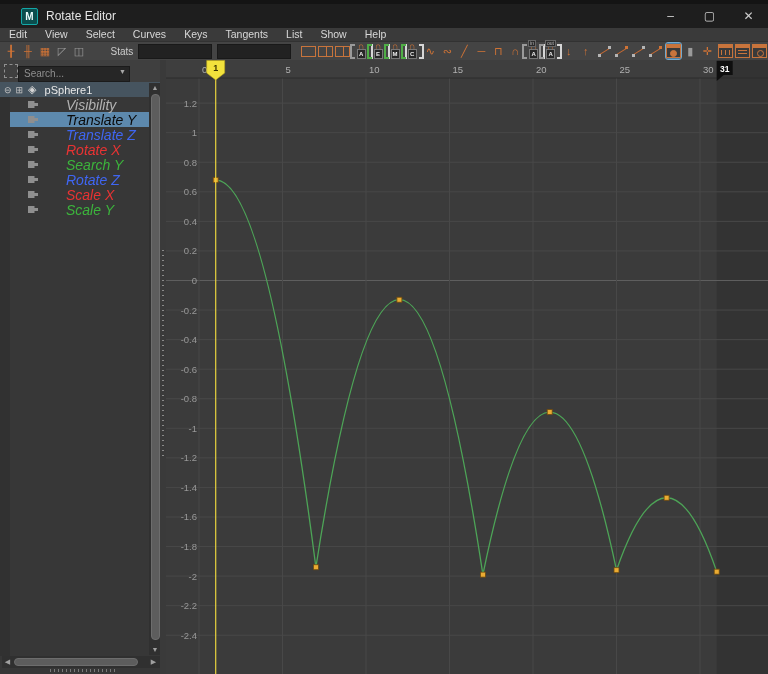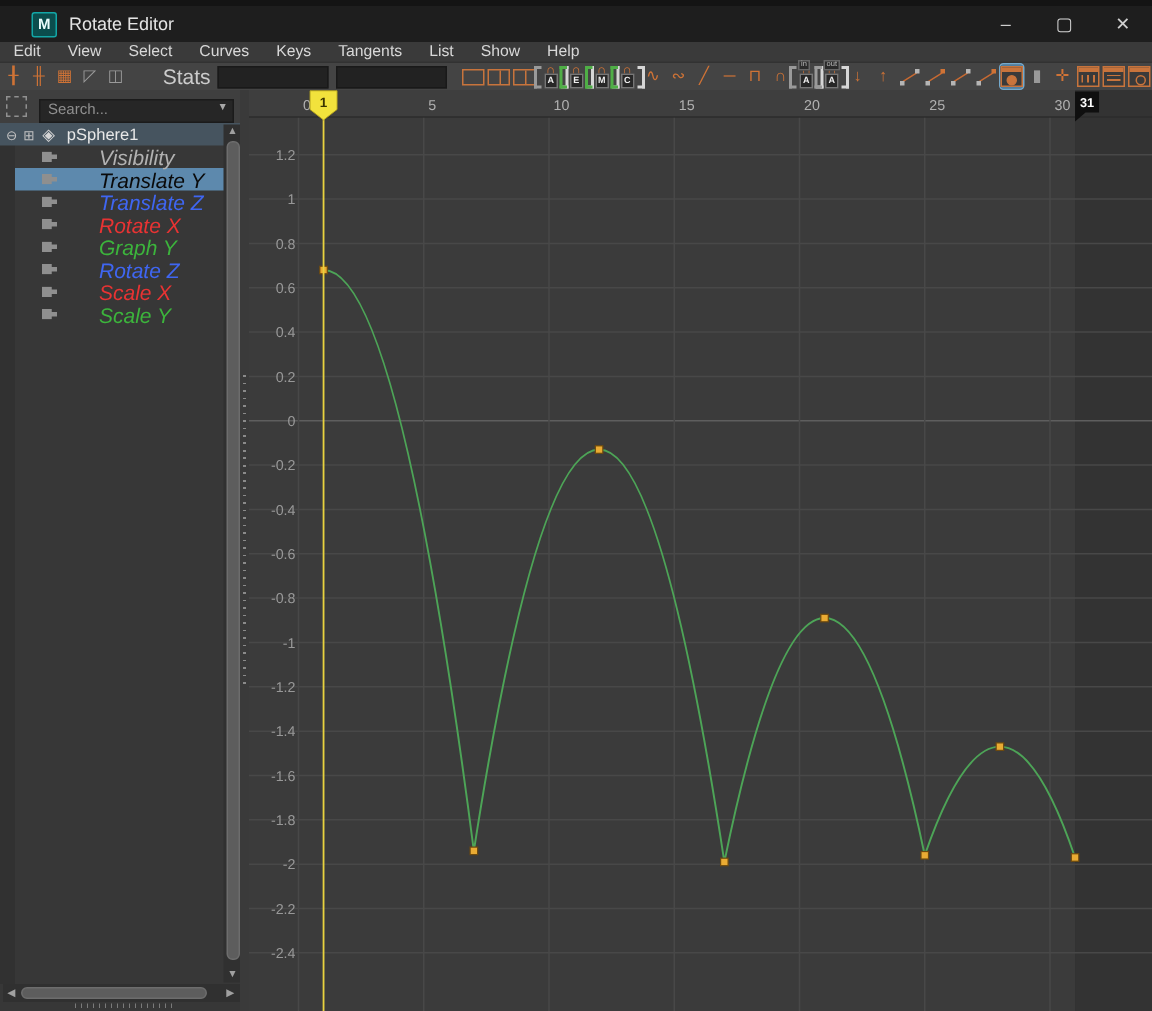--- a/index.html
+++ b/index.html
@@ -49,29 +49,29 @@
      background:repeating-linear-gradient(180deg,#c8743c 0 1px,transparent 1px 3px);}
   .tb-win.clock::after{content:"";position:absolute;left:4px;top:5px;width:5px;height:5px;border:1px solid #c8743c;border-radius:50%;}
   .tb-win.snap::after{content:"";position:absolute;left:3px;top:5px;width:5px;height:5px;border:1px solid #c8743c;border-radius:50%;background:#c8743c;}
   .tb-btn.active{background:#4d7ea3;outline:1px solid #74a9cc;border-radius:2px;}
   .tb-seg{width:13px;height:11px;position:relative;}
   .tb-seg::before{content:"";position:absolute;left:1px;top:5px;width:11px;height:1px;background:#c86a32;transform:rotate(-32deg);}
   .tb-seg::after{content:"";position:absolute;width:3px;height:3px;background:#b5b5b5;left:0;bottom:0;}
   .tb-seg .n2{position:absolute;width:3px;height:3px;background:#b5b5b5;right:0;top:0;}
   .tb-seg.lock .n2{background:#cf7336;}
   #stats-wrap{display:flex;align-items:center;margin:0 4px;}
-  #stats-label{font-size:14px;color:#cccccc;margin-right:5px;margin-left:19px;}
+  #stats-label{font-size:10px;color:#cccccc;margin-right:5px;margin-left:19px;}
   .stats-field{width:66px;height:13px;background:#222222;border:1px solid #191919;margin-right:5px;
                color:#ddd;font-size:10px;padding:0 3px;font-family:"Liberation Sans",sans-serif;}
   
   #sidebar{left:0;top:60px;width:160px;bottom:0;background:#373737;}
   #side-gutter{left:0;top:82px;width:10px;bottom:18px;background:#313131;}
   #search-row{left:0;top:60px;width:160px;height:22px;background:#3f3f3f;display:flex;align-items:center;}
   #filter-icon{width:12px;height:12px;margin-left:4px;border:1px dashed #909090;}
-  #search-box{position:relative;margin-left:8px;width:130px;height:16px;}
+  #search-box{position:relative;width:112px;height:16px;}
   #search-input{width:100%;height:100%;box-sizing:border-box;background:#262626;border:1px solid #1b1b1b;
                 color:#aaa;font-size:10px;padding:0 14px 0 5px;font-family:"Liberation Sans",sans-serif;}
   #search-input::placeholder{color:#8f8f8f;}
   #search-arrow{position:absolute;right:4px;top:5px;font-size:7px;color:#a8a8a8;pointer-events:none;}
   #tree{left:0;top:82px;width:160px;bottom:18px;overflow:hidden;}
   #tree-header{height:15px;background:#46545f;display:flex;align-items:center;font-size:11px;color:#e8e8e8;}
   #tree-header .tico{font-size:9px;color:#c2c2c2;margin-left:4px;}
   #tree-header .sphere{font-size:11px;color:#d5d5d5;margin-left:5px;}
   #tree-header .nlabel{margin-left:8px;}
   .chan-row{margin-left:10px;width:140px;height:15px;display:flex;align-items:center;}
@@ -312,21 +312,21 @@
       <div class="chan-row">
         <span class="plug"></span>
         <span class="chan-label" style="color: rgb(63, 102, 242);">Translate Z</span>
       </div>
       <div class="chan-row">
         <span class="plug"></span>
         <span class="chan-label" style="color: rgb(232, 51, 51);">Rotate X</span>
       </div>
       <div class="chan-row">
         <span class="plug"></span>
-        <span class="chan-label" style="color: rgb(60, 180, 60);">Graph Y</span>
+        <span class="chan-label" style="color: rgb(60, 180, 60);">Search Y</span>
       </div>
       <div class="chan-row">
         <span class="plug"></span>
         <span class="chan-label" style="color: rgb(63, 102, 242);">Rotate Z</span>
       </div>
       <div class="chan-row">
         <span class="plug"></span>
         <span class="chan-label" style="color: rgb(232, 51, 51);">Scale X</span>
       </div>
       <div class="chan-row">

